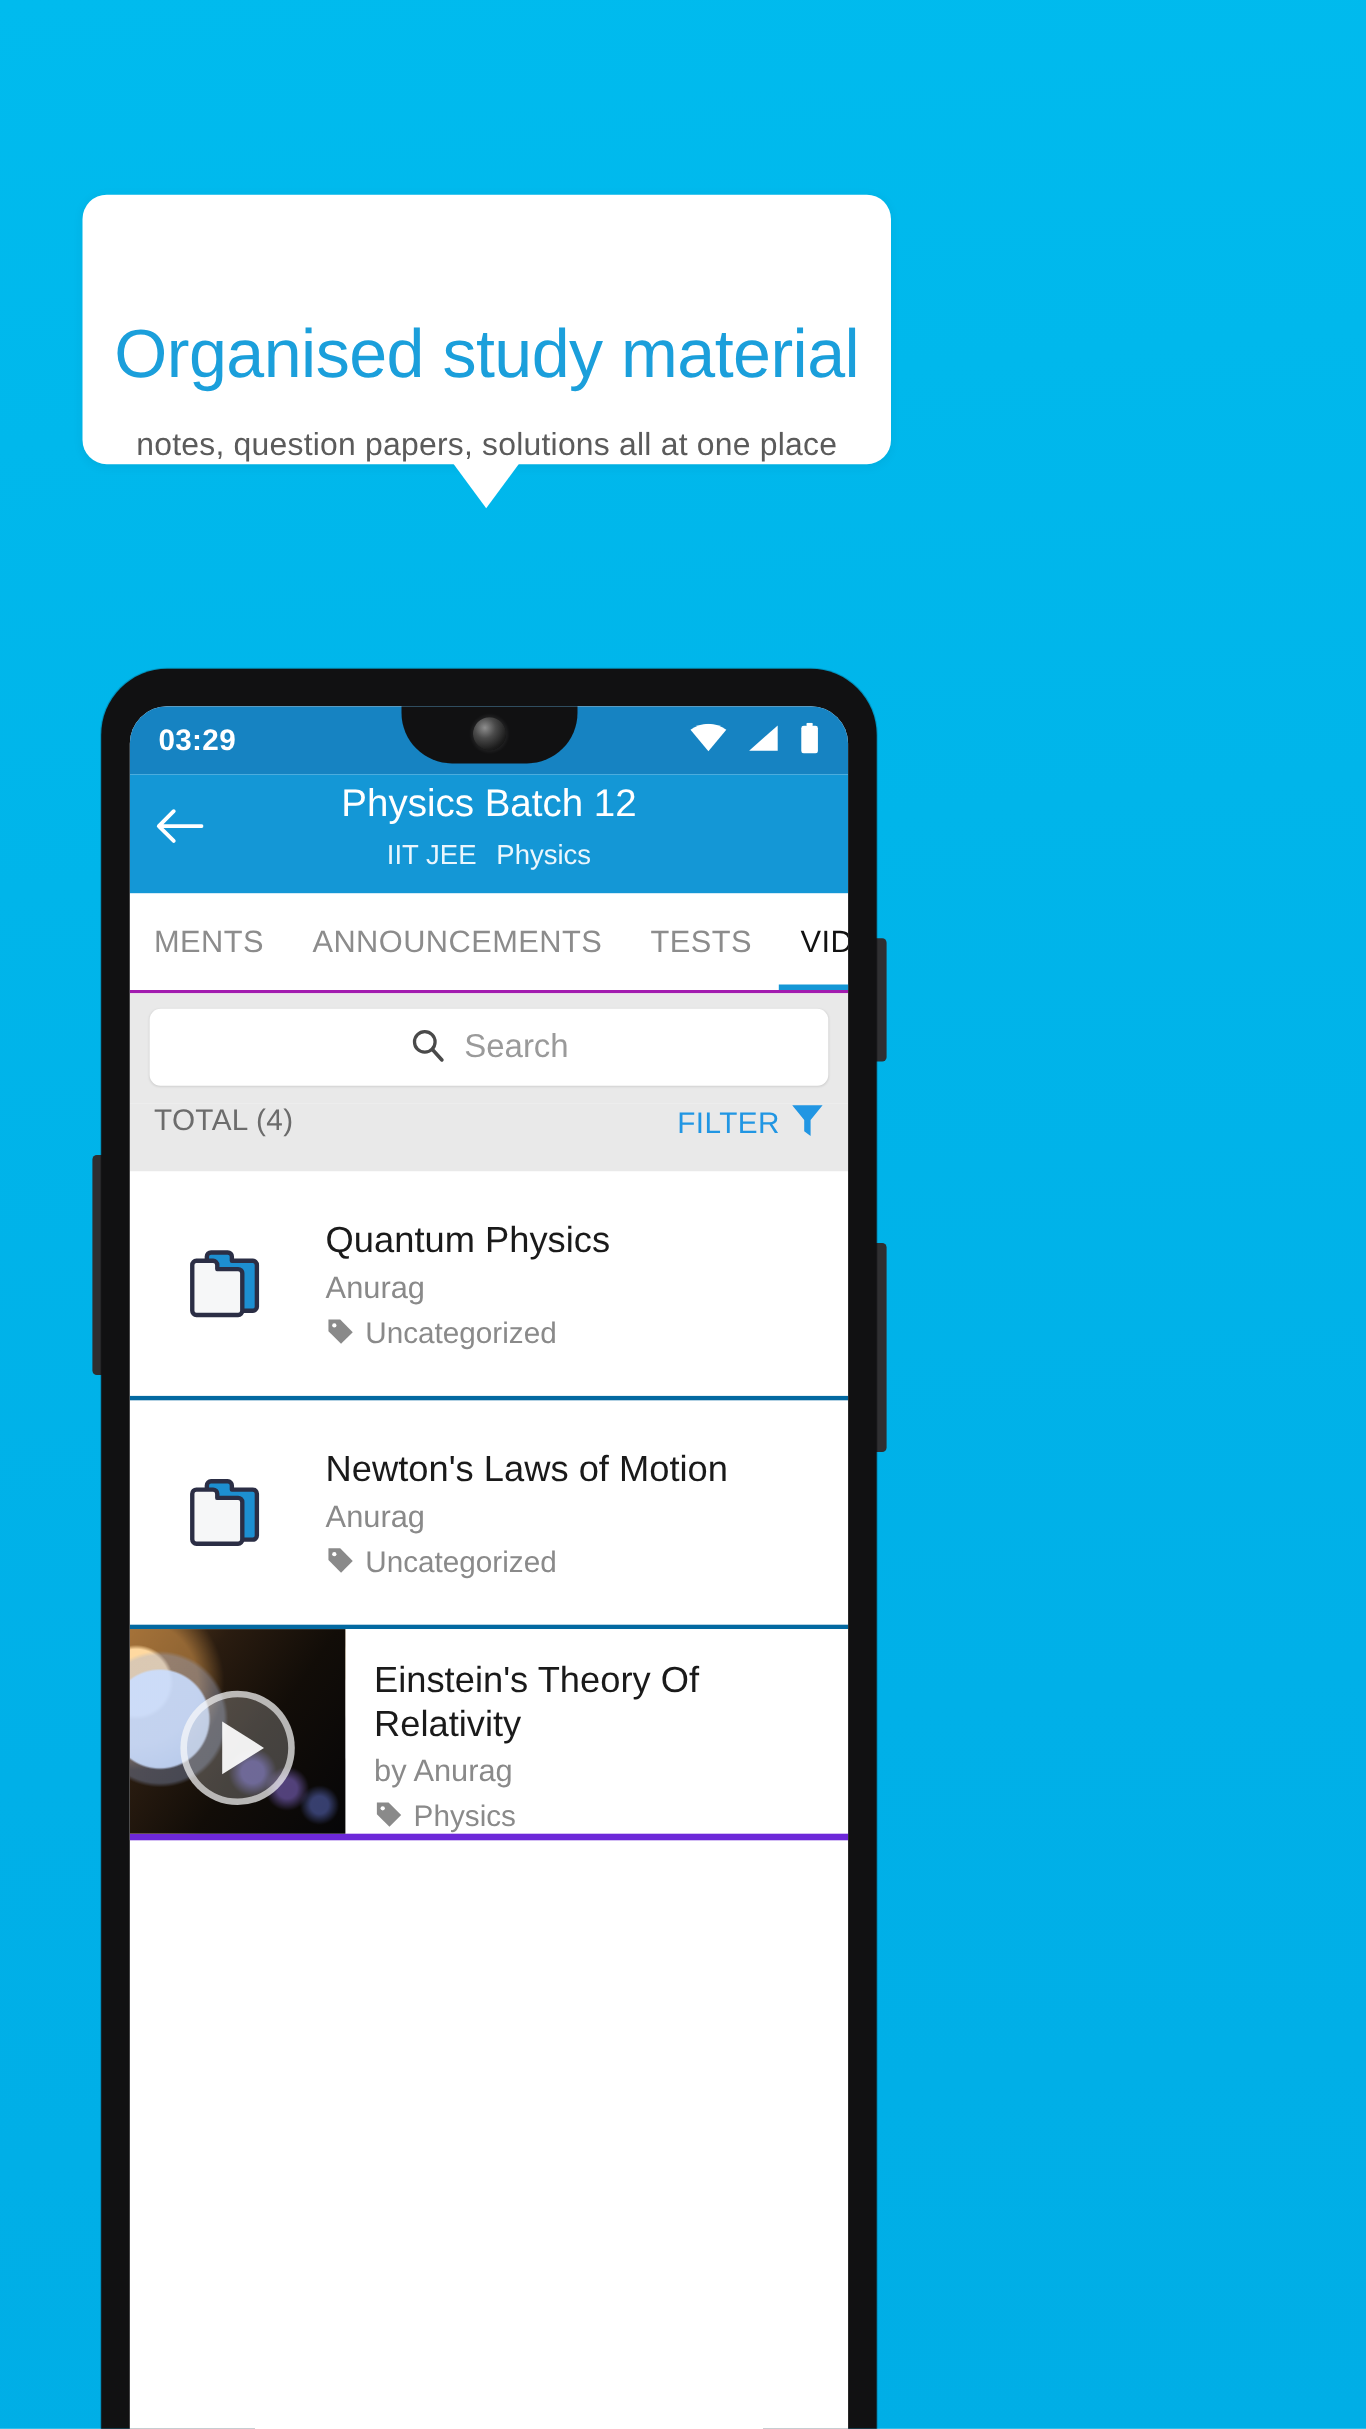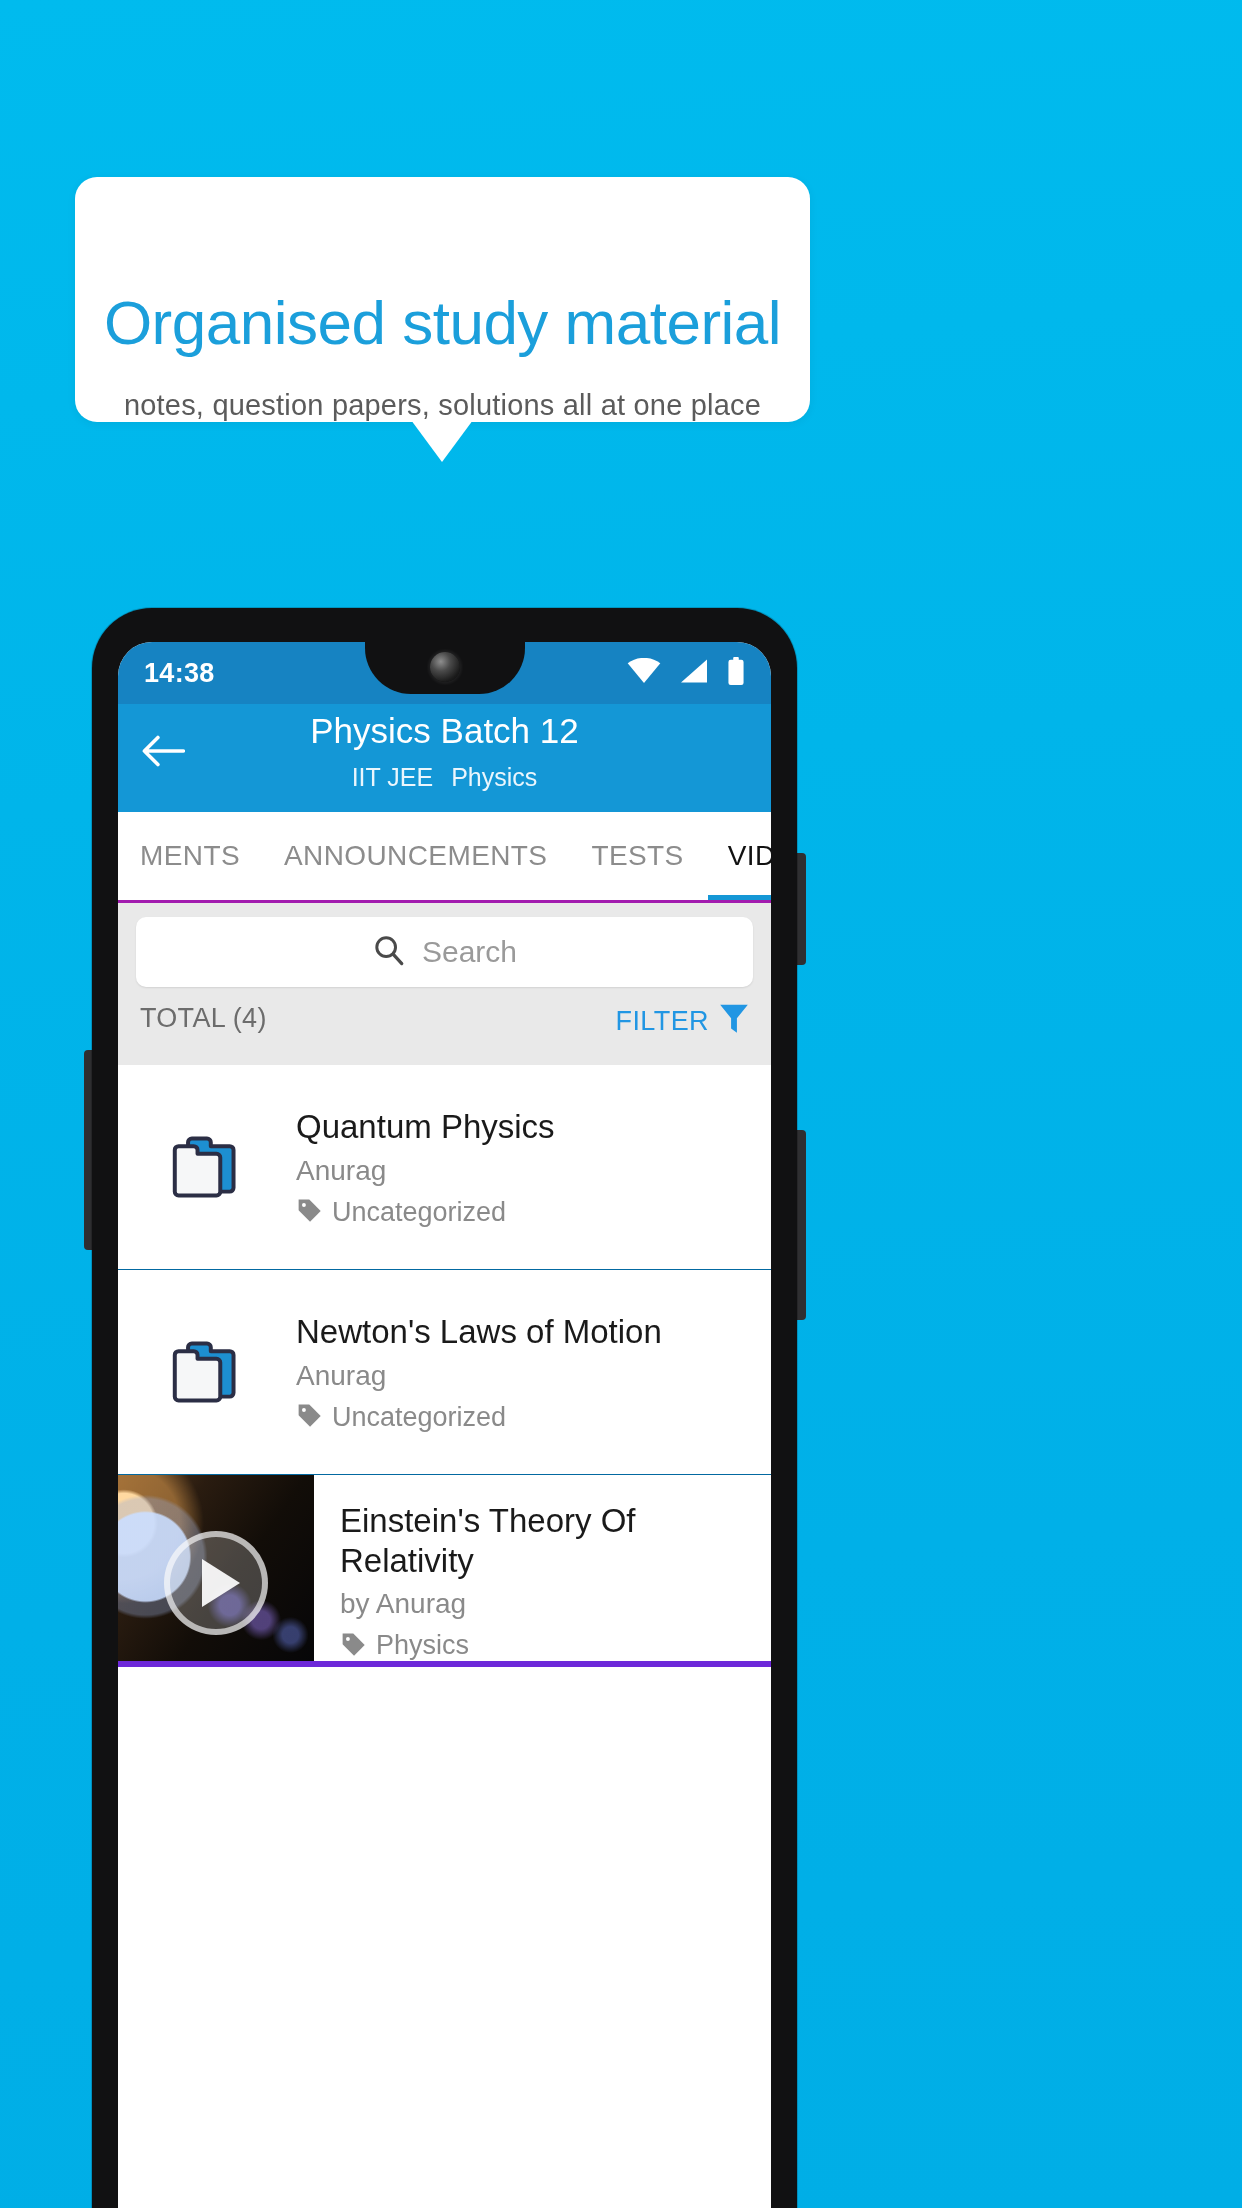--- a/index.html
+++ b/index.html
@@ -123,21 +123,21 @@
     background:#e9e9e9;height:62px;display:flex;align-items:flex-start;
     justify-content:space-between;padding:0 22px;box-sizing:border-box;
   }
   .total-txt{color:#6c6c6c;font-size:27px;letter-spacing:.3px;}
   .filter-group{display:flex;align-items:center;gap:10px;cursor:pointer;}
   .filter-txt{color:#2196e3;font-size:27px;letter-spacing:.4px;}
 
   
   .list{background:#fff;}
   .list-item{
-    display:flex;align-items:center;border-bottom:1px solid #0369a1;
+    display:flex;align-items:center;border-bottom:4px solid #0369a1;
     min-height:204px;cursor:pointer;
   }
   .item-icon{
     width:178px;display:flex;align-items:center;justify-content:center;flex:0 0 178px;
   }
   .item-body{flex:1;padding-right:18px;}
   .item-title{font-size:33px;color:#1a1a1a;line-height:1.25;}
   .item-author{font-size:28px;color:#8a8a8a;margin-top:7px;}
   .item-tagrow{display:flex;align-items:center;gap:10px;margin-top:10px;}
   .item-tag{font-size:27px;color:#8a8a8a;}
@@ -183,21 +183,21 @@
 <div class="promo-tail"></div>
 
 <div class="btn-left"></div>
 <div class="btn-right-1"></div>
 <div class="btn-right-2"></div>
 
 <div class="phone">
   <div class="phone-inner">
 
     <div class="statusbar">
-      <div class="status-time">14:38</div>
+      <div class="status-time">03:29</div>
       <div class="status-icons">
         <span>
           <svg width="34" height="26" viewBox="0 0 24 18">
               <path d="M12 17.5 L0.5 3.6 A19 19 0 0 1 23.5 3.6 Z" fill="#ffffff"></path>
             </svg>
         </span>
         <span>
           <svg width="30" height="26" viewBox="0 0 20 18">
               <path d="M19 1 L19 17 L1 17 Z" fill="#ffffff"></path>
             </svg>

